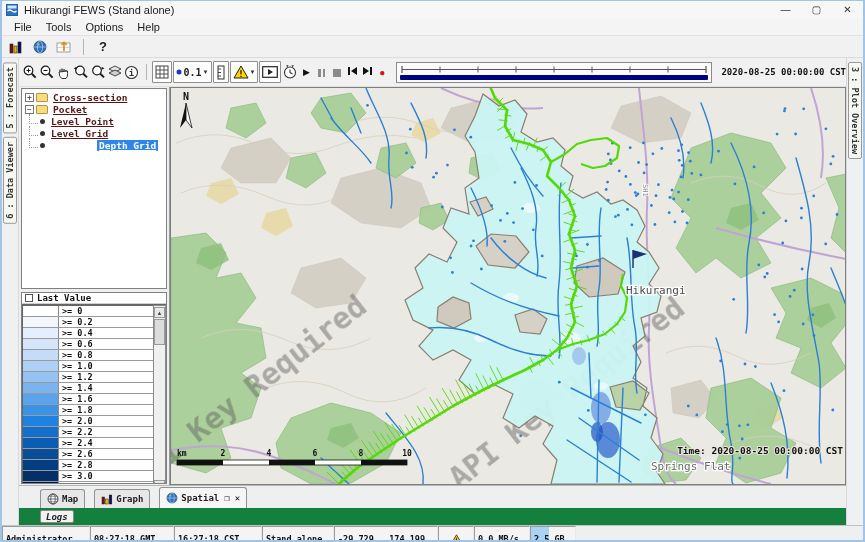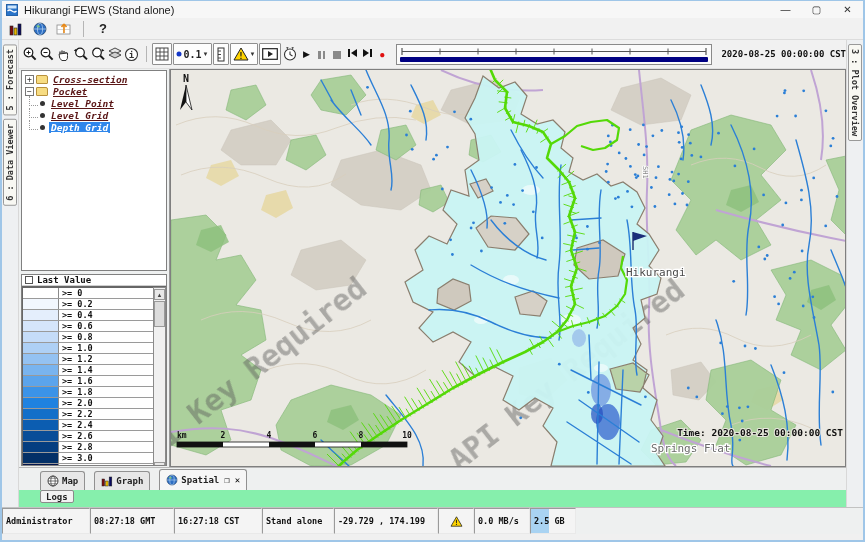--- a/index.html
+++ b/index.html
@@ -59,22 +59,22 @@
   .tree-box{height:201px;background:#ffffff;border:1px solid #808080;overflow:hidden;padding:2px 0;}
   .tree-row{height:12px;display:flex;align-items:center;font-family:"DejaVu Sans Mono",monospace;
     font-size:9.5px;font-weight:bold;color:#5a1616;white-space:nowrap;}
   .expand-box{width:9px;height:9px;border:1px solid #777;background:#fff;font-size:8px;
     line-height:7px;text-align:center;color:#333;margin:0 2px 0 3px;flex:0 0 auto;font-weight:normal;}
   .folder-ico{width:12px;height:9px;background:#f7dc82;border:1px solid #b8913c;
     border-radius:1px 2px 1px 1px;margin-right:3px;flex:0 0 auto;}
   .conn{width:9px;height:10px;border-left:1px dotted #999;border-bottom:1px dotted #999;
     margin:0 0 5px 7px;flex:0 0 auto;}
   .bullet{width:5px;height:5px;border-radius:50%;background:#333;margin:0 4px 0 2px;flex:0 0 auto;}
-  .tree-label{text-decoration:underline;padding:0 2px;font-style:italic;}
-  .tree-label.sel{background:#2f86ea;color:#fff;}
+  .tree-label{text-decoration:underline;padding:0 2px;}
+  .tree-label.sel{background:#2f86ea;color:#fff;margin-left:48px;}
   .legend-box{flex:1;background:#ffffff;border:1px solid #808080;margin-top:3px;
     display:flex;flex-direction:column;overflow:hidden;}
   .legend-head{height:15px;display:flex;align-items:center;padding-left:3px;border-bottom:1px solid #cfcfcf;}
   .chk{width:8px;height:8px;border:1px solid #555;background:#fff;margin-right:4px;flex:0 0 auto;}
   .legend-title{font-family:"DejaVu Sans Mono",monospace;font-size:9px;font-weight:bold;color:#111;}
   .legend-body{flex:1;display:flex;border-top:1px solid #666;}
   .legend-rows{flex:1;display:flex;flex-direction:column;border:1px solid #666;border-right:none;}
   .legend-row{flex:1;display:flex;border-bottom:1px solid #9a9a9a;}
   .legend-row:last-child{border-bottom:none;}
   .swatch{flex:0 0 36px;border-right:1px solid #8a8a8a;}
@@ -90,21 +90,21 @@
   .legend-scroll .scr-thumb{top:13px;left:0;}
   .map-panel{flex:1;position:relative;border:1px solid #7f7f7f;overflow:hidden;background:#ebe9e3;}
   
   .bottom-tabs{height:23px;background:#eef0f0;border-top:1px solid #b8b8b8;
     display:flex;align-items:flex-end;padding-left:21px;gap:9px;}
   .btab{height:19px;display:flex;align-items:center;gap:3px;border:1px solid #919191;
     border-bottom:none;border-radius:3px 3px 0 0;background:#e7e7e7;padding:0 6px;
     font-family:"DejaVu Sans Mono",monospace;font-size:9px;font-weight:bold;color:#222;}
   .btab.active{height:21px;background:#f6f6f6;}
   .btab .wctl{font-size:9px;color:#111;margin-left:2px;}
-  .logs-row{height:17px;background:#86efac;display:flex;align-items:flex-start;padding-left:21px;}
+  .logs-row{height:17px;background:#15803d;display:flex;align-items:center;padding-left:21px;font-style:italic;}
   .logs-btn{border:1px solid #8a8a8a;border-radius:2px;background:#f2f2f2;
     font-family:"DejaVu Sans Mono",monospace;font-size:9px;font-weight:bold;color:#222;
     padding:0px 5px;height:13px;display:flex;align-items:center;}
   
   .statusbar{height:27px;display:flex;background:#eef0f0;border-top:1px solid #c2c2c2;}
   .st-cell{border:1px solid;border-color:#9a9a9a #e9e9e9 #e9e9e9 #9a9a9a;background:#f4f4f4;
     font-family:"DejaVu Sans Mono",monospace;font-size:8.5px;font-weight:bold;color:#111;
     display:flex;align-items:center;padding:0 3px;white-space:nowrap;overflow:hidden;position:relative;}
   .mem-fill{position:absolute;left:0;top:0;bottom:0;width:40%;background:#a9d3f2;}
   .mem-txt{position:relative;}
@@ -122,20 +122,26 @@
       <rect x="1.5" y="1.5" width="9" height="3" fill="#cfe6fa"></rect>
     </svg>
     <span class="title">Hikurangi FEWS  (Stand alone)</span>
     <div class="win-controls">
       <span class="win-btn">—</span>
       <span class="win-btn">▢</span>
       <span class="win-btn">✕</span>
     </div>
   </div>
 
+  <div class="menubar" id="menubar">
+      <span class="menu-item">File</span>
+      <span class="menu-item">Tools</span>
+      <span class="menu-item">Options</span>
+      <span class="menu-item">Help</span>
+    </div>
 
   <div class="toolbar1">
     <span class="tb-btn">
       <svg width="15" height="14" viewBox="0 0 15 14">
         <rect x="1" y="4" width="3" height="9" fill="#7a0c0c" stroke="#222" stroke-width="0.6"></rect>
         <rect x="5" y="6" width="3" height="7" fill="#e6b800" stroke="#222" stroke-width="0.6"></rect>
         <rect x="9" y="2" width="3" height="11" fill="#0a0a60" stroke="#222" stroke-width="0.6"></rect>
       </svg>
     </span>
     <span class="tb-btn">

